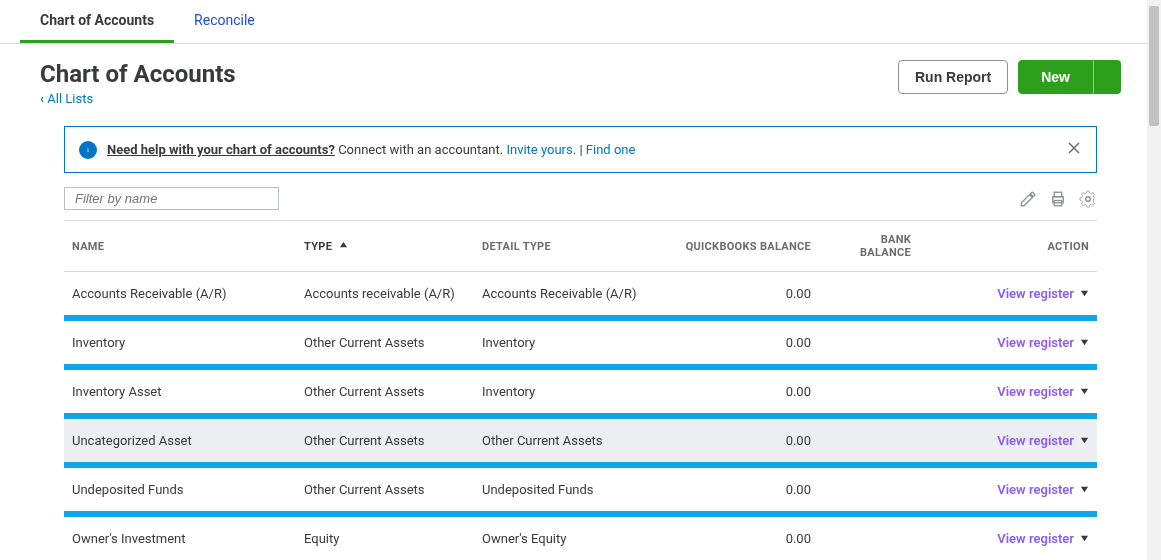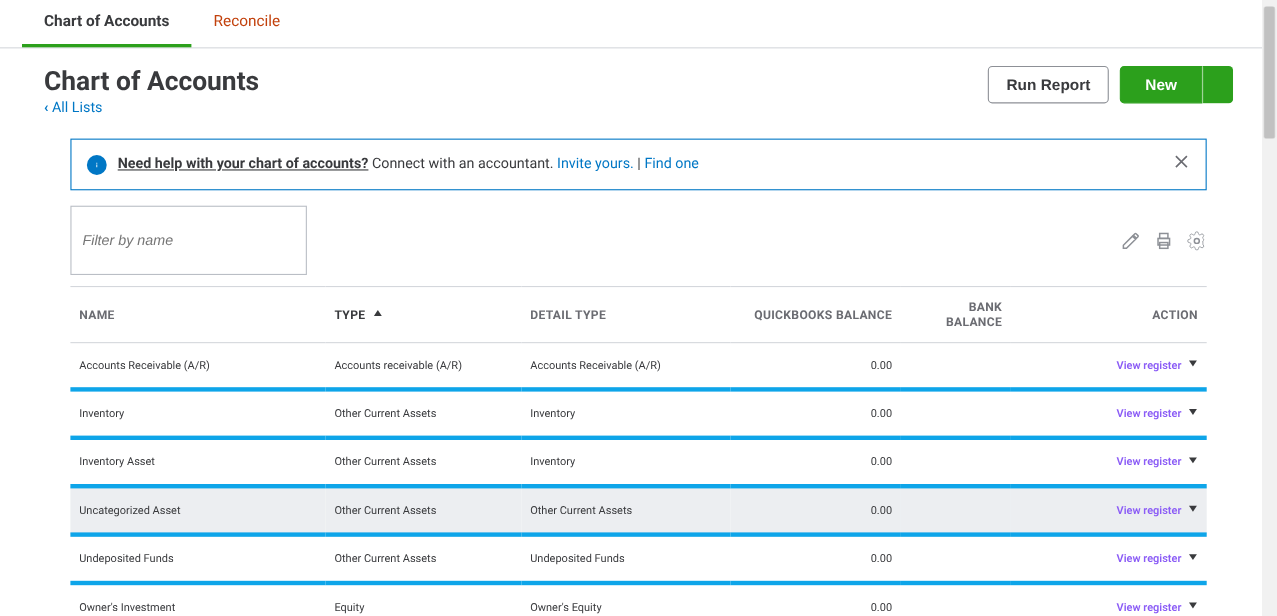--- a/index.html
+++ b/index.html
@@ -1,18 +1,18 @@
 <!DOCTYPE html>
 <html><head>
   <meta charset="utf-8">
   <style>
     * { box-sizing: border-box; margin: 0; padding: 0; }
     body { font-family: -apple-system, BlinkMacSystemFont, "Segoe UI", Roboto, Arial, sans-serif; color: #393a3d; background: #fff; font-size: 13px; }
     .tabs { display: flex; border-bottom: 1px solid #d4d7dc; padding: 0 20px; }
-    .tab { padding: 12px 20px; cursor: pointer; color: #c2410c; font-size: 14px; }
+    .tab { padding: 12px 20px; cursor: pointer; color: #1d4ed8; font-size: 14px; }
     .tab.active { font-weight: 700; color: #393a3d; border-bottom: 3px solid #2ca01c; }
     .page-content { padding: 16px 40px 0 40px; }
     .title-row { display: flex; justify-content: space-between; align-items: flex-start; }
     .page-title { font-size: 24px; font-weight: 700; color: #393a3d; }
     .back-link { color: #0077c5; font-size: 13px; cursor: pointer; margin-top: 3px; }
     .back-link::before { content: "‹ "; font-weight: 700; }
     .actions { display: flex; gap: 10px; align-items: stretch; }
     .btn { border-radius: 4px; font-weight: 600; font-size: 14px; padding: 8px 16px; cursor: pointer; }
     .btn-outline { background: #fff; border: 1px solid #8d9096; color: #393a3d; }
     .btn-primary { background: #2ca01c; border: 1px solid #2ca01c; color: #fff; padding: 8px 22px; }
@@ -22,30 +22,30 @@
     .btn-group .btn-primary-drop { border-top-left-radius: 0; border-bottom-left-radius: 0; }
     .inner { padding: 20px 24px 0 24px; }
     .banner { display: flex; align-items: center; border: 1px solid #0077c5; padding: 12px 14px; gap: 10px; margin-bottom: 14px; }
     .banner-icon { width: 18px; height: 18px; background: #0077c5; border-radius: 50%; display: inline-flex; align-items: center; justify-content: center; flex: 0 0 18px; }
     .banner-icon svg { width: 10px; height: 10px; }
     .banner-text { flex: 1; color: #393a3d; font-size: 13px; }
     .banner-text b { font-weight: 700; text-decoration: underline; }
     .banner-text .link { color: #0077c5; cursor: pointer; }
     .banner-close { cursor: pointer; color: #6b6c72; font-size: 18px; font-weight: 300; }
     .toolbar-row { display: flex; justify-content: space-between; align-items: center; margin-bottom: 10px; }
-    .filter-input { border: 1px solid #babec5; padding: 23px 10px; width: 215px; font-size: 13px; color: #6b6c72; font-style: italic; }
+    .filter-input { border: 1px solid #babec5; padding: 3px 10px; width: 215px; font-size: 13px; color: #6b6c72; font-style: italic; }
     .toolbar-icons { display: flex; gap: 12px; color: #8d9096; }
     .toolbar-icons span { cursor: pointer; display: inline-flex; }
     .toolbar-icons svg { width: 18px; height: 18px; }
     table { width: 100%; border-collapse: collapse; }
     thead th { text-align: left; font-size: 11px; font-weight: 700; color: #6b6c72; letter-spacing: .3px; padding: 12px 8px; border-top: 1px solid #d4d7dc; border-bottom: 1px solid #d4d7dc; background: #fff; }
     thead th.sorted { color: #393a3d; }
     thead th.num, tbody td.num { text-align: right; }
     thead th.act, tbody td.act { text-align: right; }
-    tbody td { padding: 14px 8px; border-bottom: 4px solid #0ea5e9; font-size: 10px; color: #393a3d; vertical-align: middle; }
+    tbody td { padding: 14px 8px; border-bottom: 6px solid #0ea5e9; font-size: 13px; color: #393a3d; vertical-align: middle; }
     tbody tr.selected td { background: #eceef1; }
     .sort-caret { display:inline-block; margin-left:4px; }
     .action-link { color: #8b5cf6; font-weight: 600; cursor: pointer; white-space: nowrap; display: inline-flex; align-items: center; gap: 6px; justify-content: flex-end; }
     .caret-down { display:inline-block; }
     .caret-down svg, .sort-caret svg { width:9px; height:9px; }
     .col-name { width: 232px; }
     .col-type { width: 178px; }
     .col-detail { width: 190px; }
     .col-qbal { width: 155px; }
     .col-bbal { width: 100px; }

